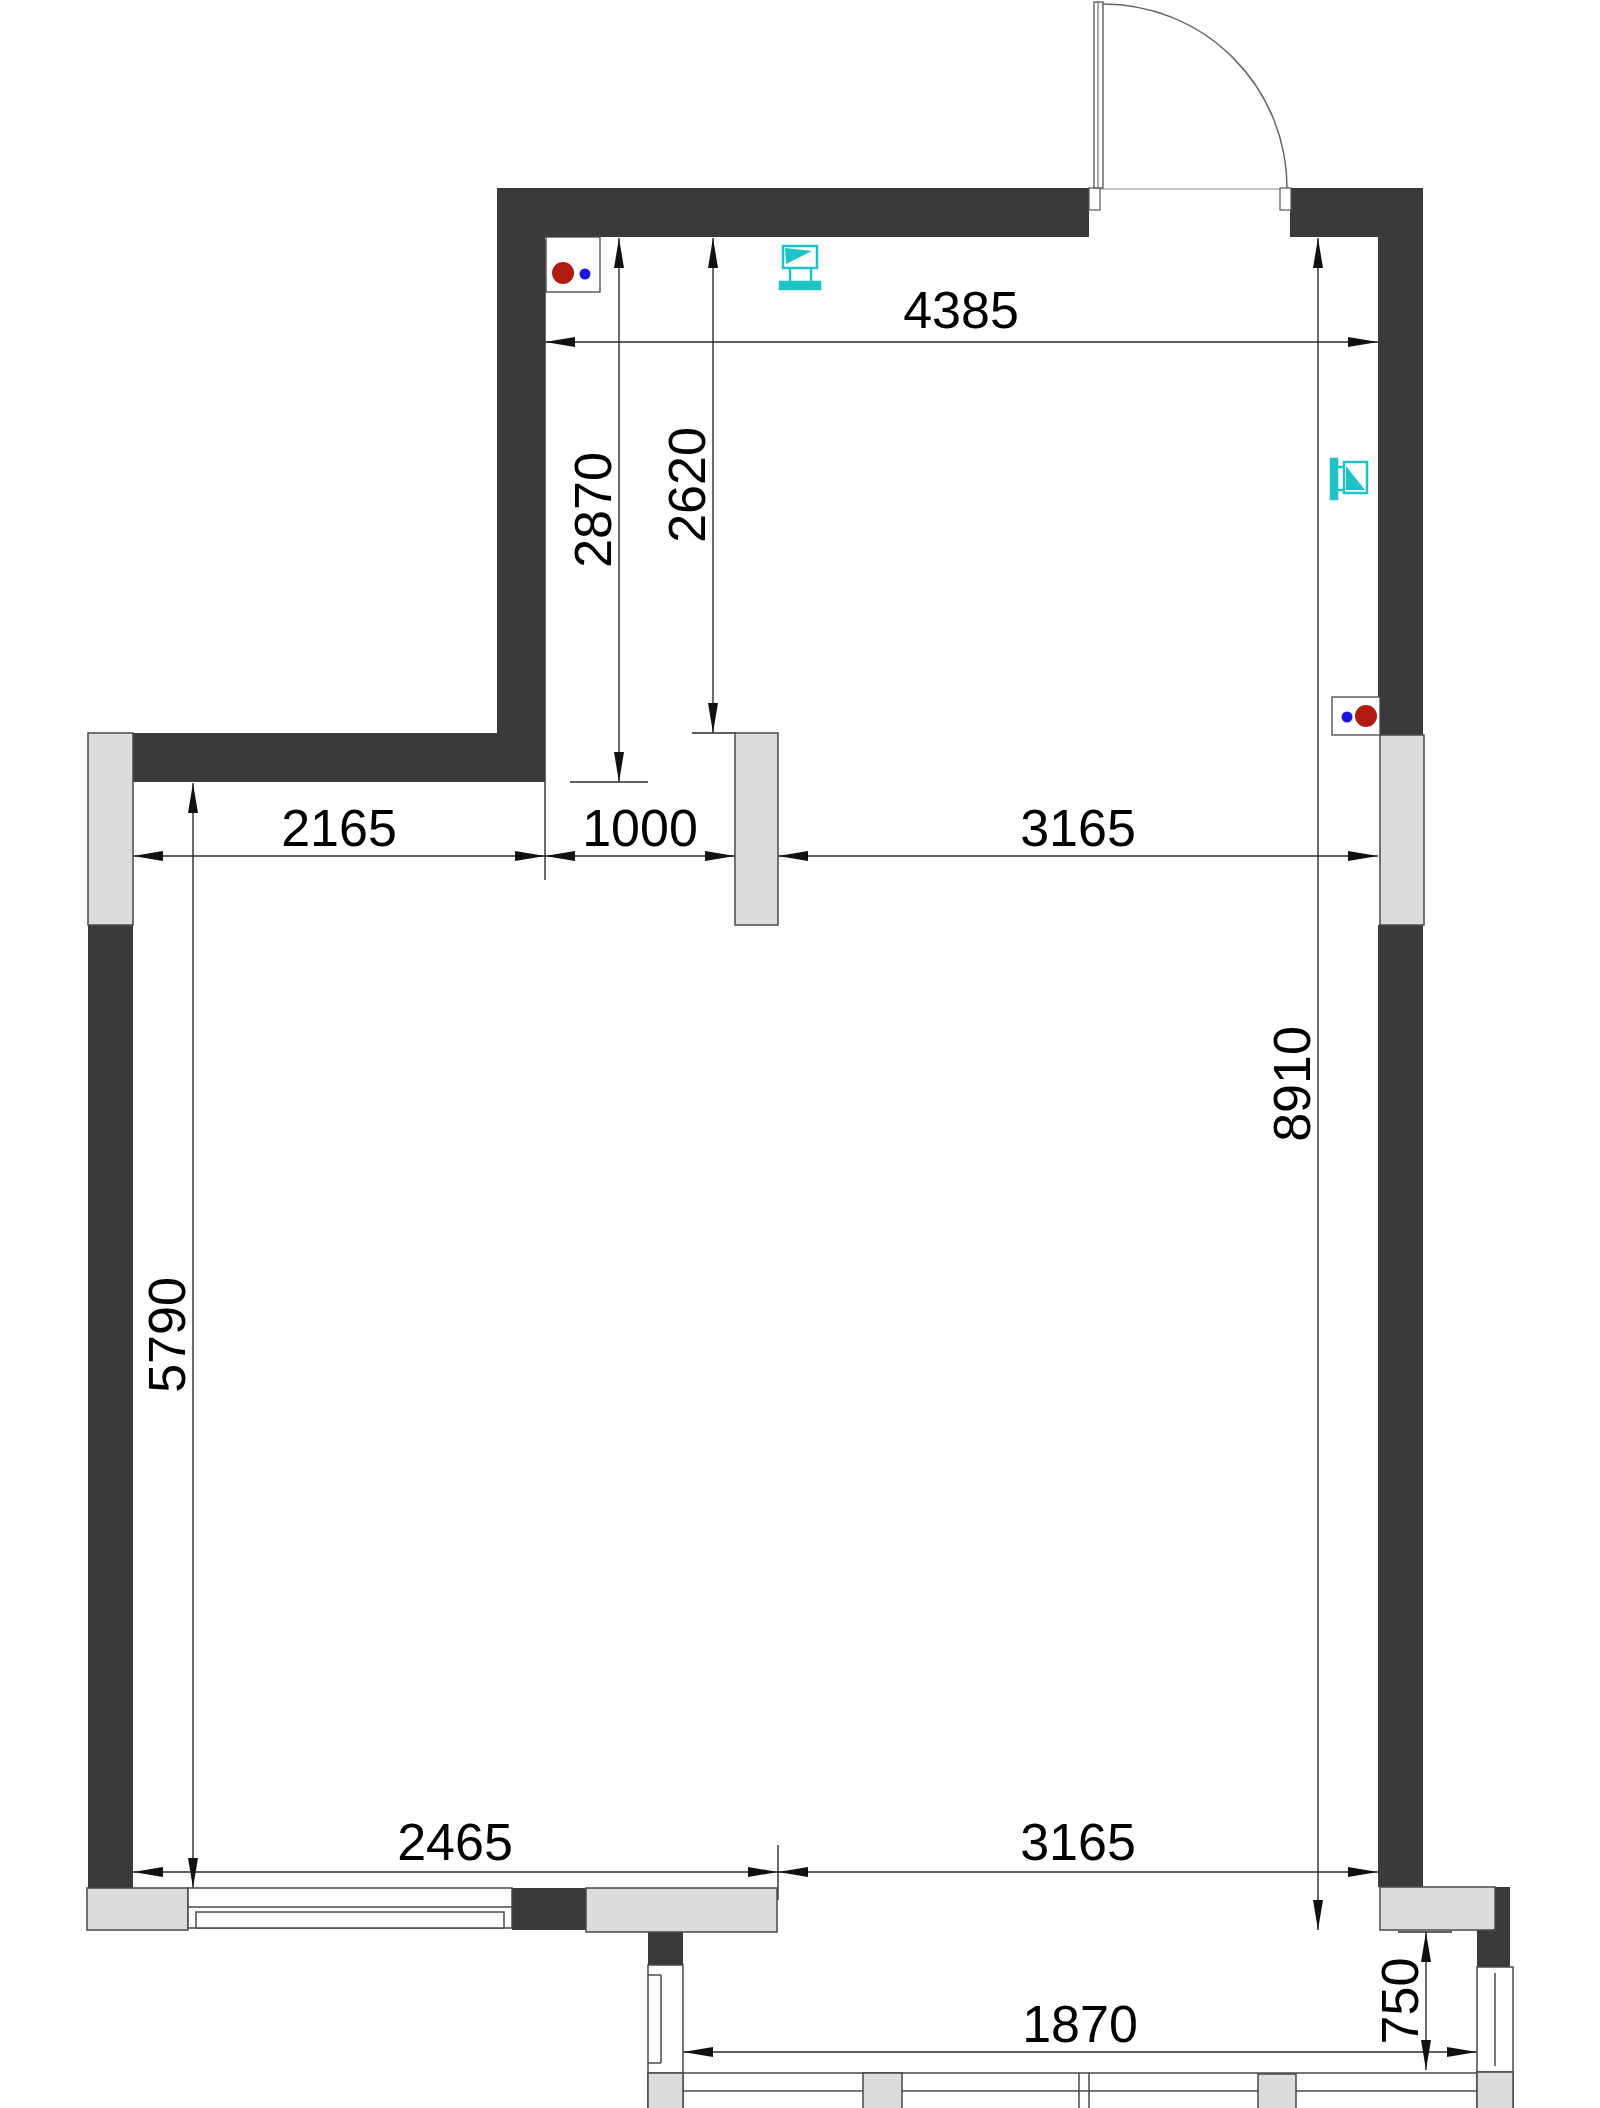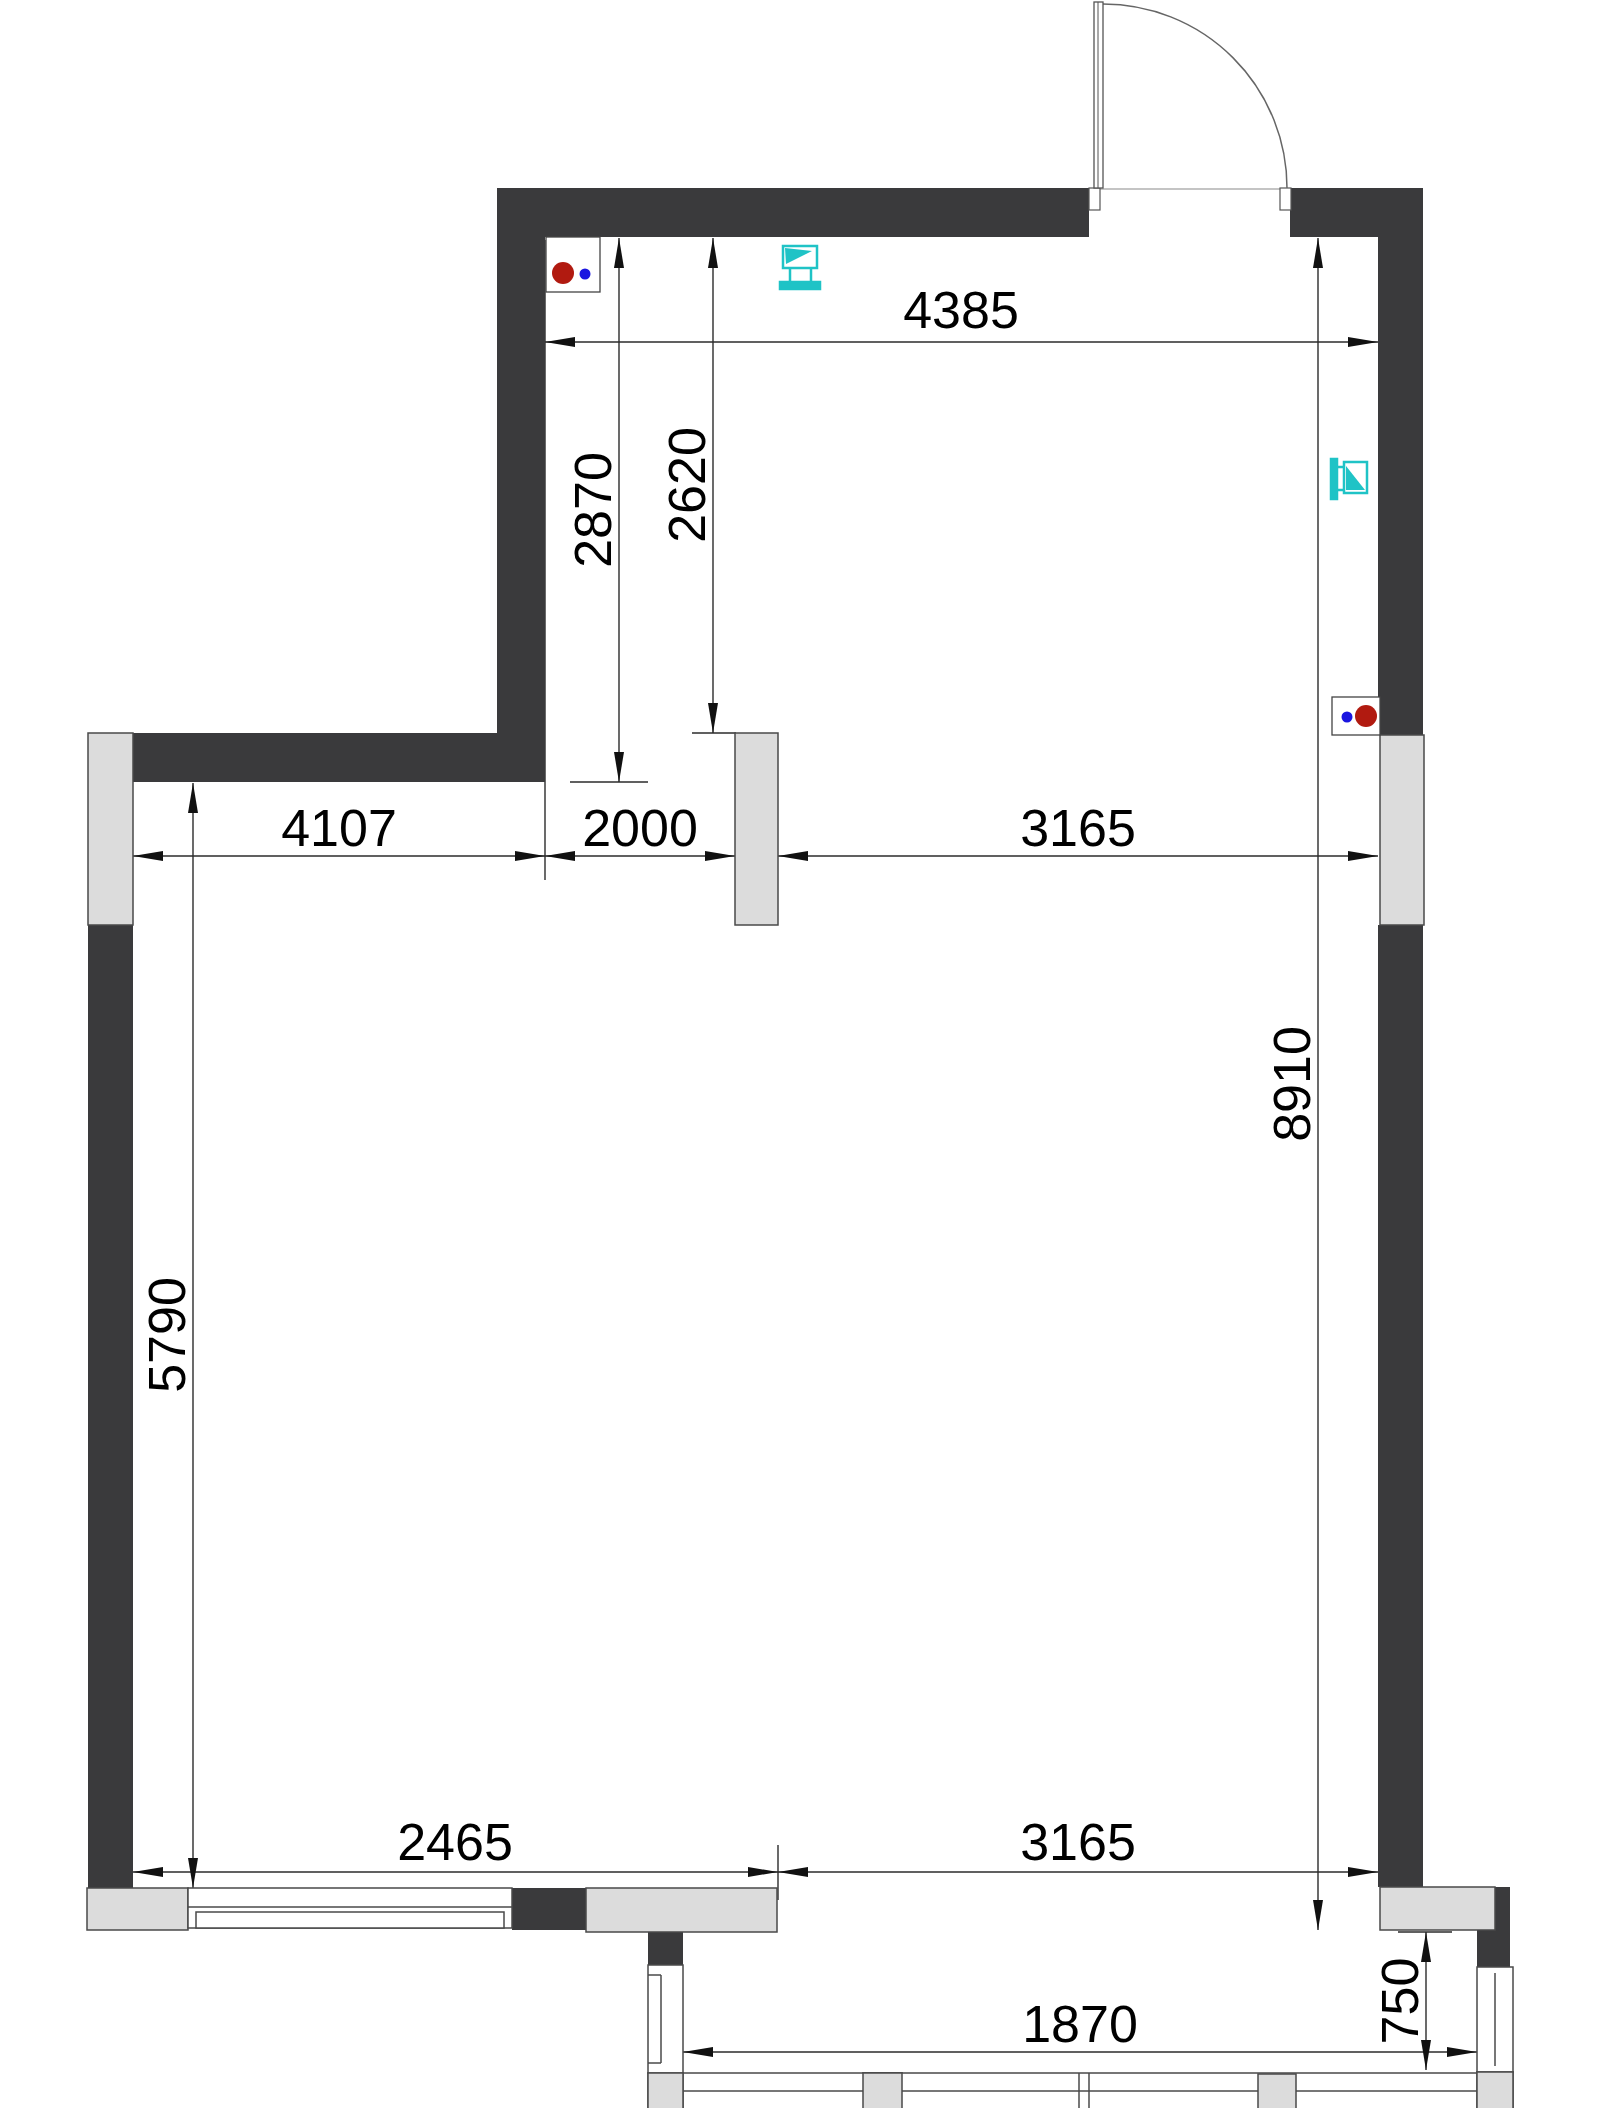--- a/index.html
+++ b/index.html
@@ -152,22 +152,22 @@
     <line x1="1337" y1="467" x2="1344" y2="467"></line>
     <line x1="1337" y1="490" x2="1344" y2="490"></line>
     <rect x="1344" y="462" width="23" height="31"></rect>
     <polygon points="1346,466 1346,490 1365,490" fill="#1fc3c6" stroke="none"></polygon>
   </g>
 </svg>
 
   <div class="dim-label" style="left:961px;top:310px">4385</div>
   <div class="dim-label vert" style="left:593px;top:510px">2870</div>
   <div class="dim-label vert" style="left:687px;top:485px">2620</div>
-  <div class="dim-label" style="left:339px;top:828px">4107</div>
-  <div class="dim-label" style="left:640px;top:828px">2000</div>
+  <div class="dim-label" style="left:339px;top:828px">2165</div>
+  <div class="dim-label" style="left:640px;top:828px">1000</div>
   <div class="dim-label" style="left:1078px;top:828px">3165</div>
   <div class="dim-label vert" style="left:167px;top:1335px">5790</div>
   <div class="dim-label vert" style="left:1292px;top:1084px">8910</div>
   <div class="dim-label" style="left:455px;top:1842px">2465</div>
   <div class="dim-label" style="left:1078px;top:1842px">3165</div>
   <div class="dim-label" style="left:1080px;top:2024px">1870</div>
   <div class="dim-label vert" style="left:1400px;top:2001px">750</div>
 </div>
 
 </body></html>

